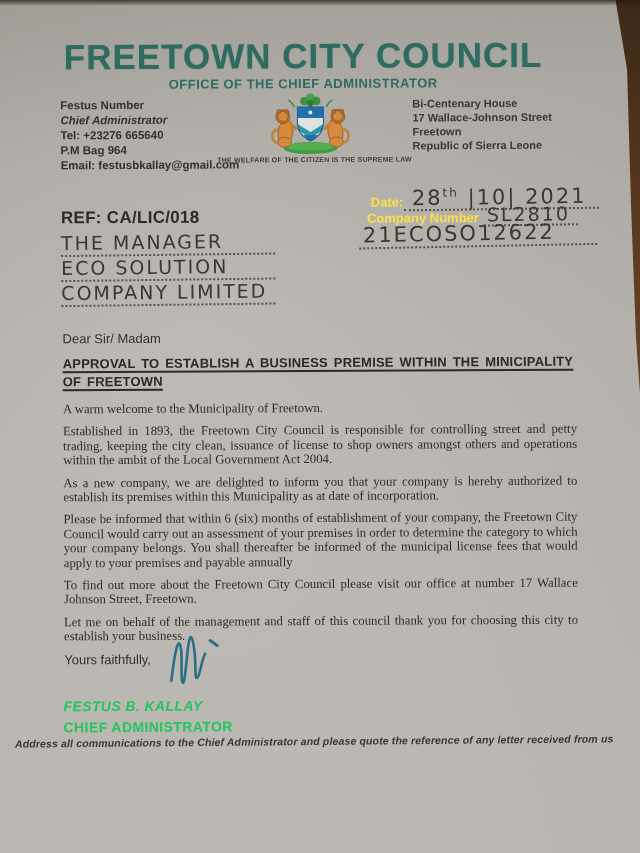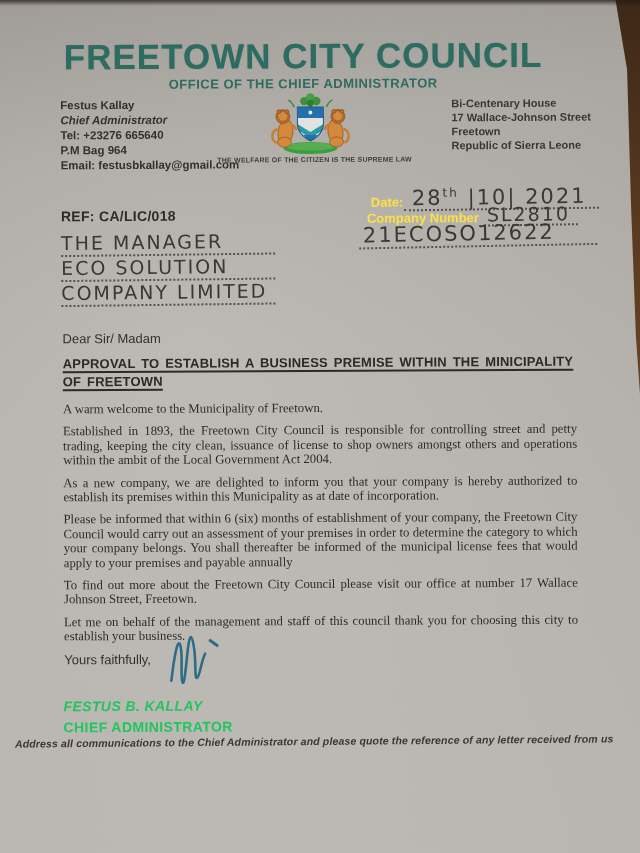--- a/index.html
+++ b/index.html
@@ -49,37 +49,37 @@
     font-size: 13px; font-weight: 800; letter-spacing: 0.5px;
     color: #2e6b60;
   }
   .contact { position: absolute; top: 97px; left: 62px; font-size: 11.5px; font-weight: 700; color: #33312c; line-height: 15px; }
   .contact .role { font-style: italic; }
   .crest { position: absolute; top: 91px; left: 256px; }
   .motto {
     position: absolute; top: 156px; left: 218px; width: 196px;
     text-align: center; font-size: 7px; font-weight: 800; color: #403c36; letter-spacing: 0.2px;
   }
-  .addr { position: absolute; top: 97px; left: 414px; font-size: 11px; font-weight: 700; color: #3a3731; line-height: 14px; margin-left: 39px; }
+  .addr { position: absolute; top: 97px; left: 414px; font-size: 11px; font-weight: 700; color: #3a3731; line-height: 14px; }
 
   
   .hand {
     font-family: "DejaVu Sans", sans-serif;
     color: #3b3833;
     letter-spacing: 2px;
   }
   .meta-date { position: absolute; top: 183px; left: 372px; display: flex; align-items: flex-end; }
   .meta-label { font-size: 13px; font-weight: 800; color: #fde047; padding-bottom: 1px; }
   .dotted { border-bottom: 2px dotted #55514b; }
   .date-value { font-size: 21px; line-height: 20px; padding: 0 6px 1px 8px; min-width: 195px; transform: rotate(-0.5deg); }
   .date-value sup { font-size: 12px; }
   .meta-company { position: absolute; top: 206px; left: 368px; display: flex; align-items: flex-end; }
   .company-value { font-size: 19px; line-height: 18px; padding: 0 8px 1px 8px; min-width: 95px; transform: rotate(-0.5deg); }
   .meta-company2 { position: absolute; top: 223px; left: 360px; font-size: 21px; line-height: 22px; padding: 0 4px 1px 4px; min-width: 238px; transform: rotate(-0.8deg); }
-  .ref { position: absolute; top: 207px; left: 62px; font-size: 14px; font-weight: 800; color: #2e2c27; letter-spacing: 0.3px; }
+  .ref { position: absolute; top: 207px; left: 62px; font-size: 17px; font-weight: 800; color: #2e2c27; letter-spacing: 0.3px; }
 
   .recipient { position: absolute; top: 231px; left: 62px; }
   .recipient-line {
     font-size: 19px; line-height: 21px; width: 214px;
     border-bottom: 2px dotted #55514b;
     margin-bottom: 1px; padding-bottom: 1px;
     transform: rotate(-0.4deg);
   }
 
   
@@ -117,21 +117,21 @@
   <div class="paper"></div>
   <div class="edge-wedge"></div>
   <div class="edge-top"></div>
 
   <div class="content">
 
     <div class="title">FREETOWN CITY COUNCIL</div>
     <div class="subtitle">OFFICE OF THE CHIEF ADMINISTRATOR</div>
 
     <div class="contact">
-      <div>Festus Kallay</div>
+      <div>Festus Number</div>
       <div class="role">Chief Administrator</div>
       <div>Tel: +23276 665640</div>
       <div>P.M Bag 964</div>
       <div>Email: festusbkallay@gmail.com</div>
     </div>
 
     <svg class="crest" width="112" height="64" viewBox="0 0 112 64">
 
       <ellipse cx="56" cy="57" rx="27" ry="6" fill="#3f9a42"></ellipse>
       <ellipse cx="56" cy="55.5" rx="24" ry="4" fill="#55ae50"></ellipse>

